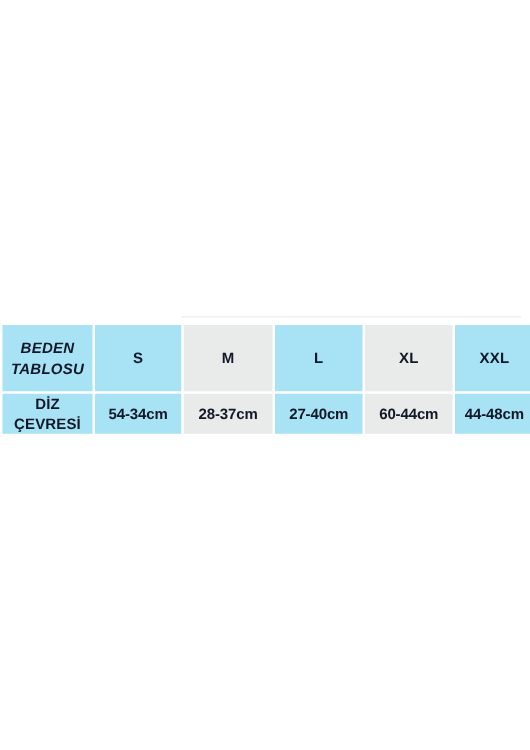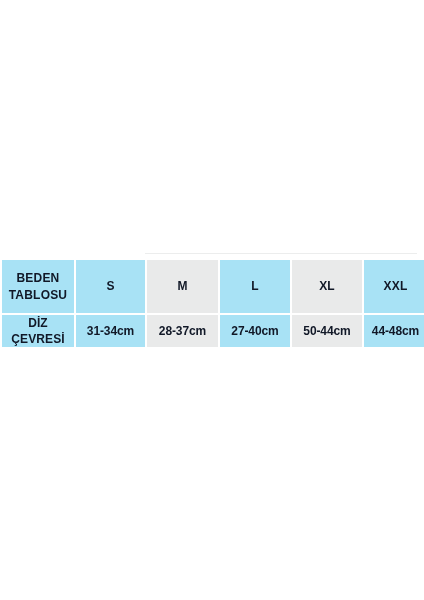--- a/index.html
+++ b/index.html
@@ -57,21 +57,21 @@
   col.c-l     { width: 70px; }
   col.c-xl    { width: 70px; }
   col.c-xxl   { width: 63px; }
 
   .fill-blue { background: #a8e2f5; }
   .fill-gray { background: #e9eaea; }
 
   .row-head td { height: 53px; font-size: 12px; letter-spacing: 0.2px; }
   .row-data td { height: 30px; font-size: 12px; }
 
-  .cell-label      { font-size: 11px; letter-spacing: 0.1px; }
+  .cell-label      { font-size: 11px; letter-spacing: 0.1px; font-style: italic; }
   .cell-label span { display: block; }
   .cell-rowlabel   { font-size: 11.5px; letter-spacing: 0.1px; }
   .cell-size       { font-size: 12px; }
   .cell-value      { font-size: 12px; letter-spacing: -0.1px; }
 </style>
 </head>
 <body>
 
 <div id="page">
 
@@ -93,22 +93,22 @@
           <span>TABLOSU</span>
         </td>
         <td class="fill-blue cell-size">S</td>
         <td class="fill-gray cell-size">M</td>
         <td class="fill-blue cell-size">L</td>
         <td class="fill-gray cell-size">XL</td>
         <td class="fill-blue cell-size">XXL</td>
       </tr>
       <tr class="row-data">
         <td class="fill-blue cell-rowlabel">DİZ ÇEVRESİ</td>
-        <td class="fill-blue cell-value">31-34cm</td>
+        <td class="fill-blue cell-value">54-34cm</td>
         <td class="fill-gray cell-value">28-37cm</td>
         <td class="fill-blue cell-value">27-40cm</td>
-        <td class="fill-gray cell-value">50-44cm</td>
+        <td class="fill-gray cell-value">60-44cm</td>
         <td class="fill-blue cell-value">44-48cm</td>
       </tr>
     </tbody>
   </table>
 
 </div>
 
 </body></html>

